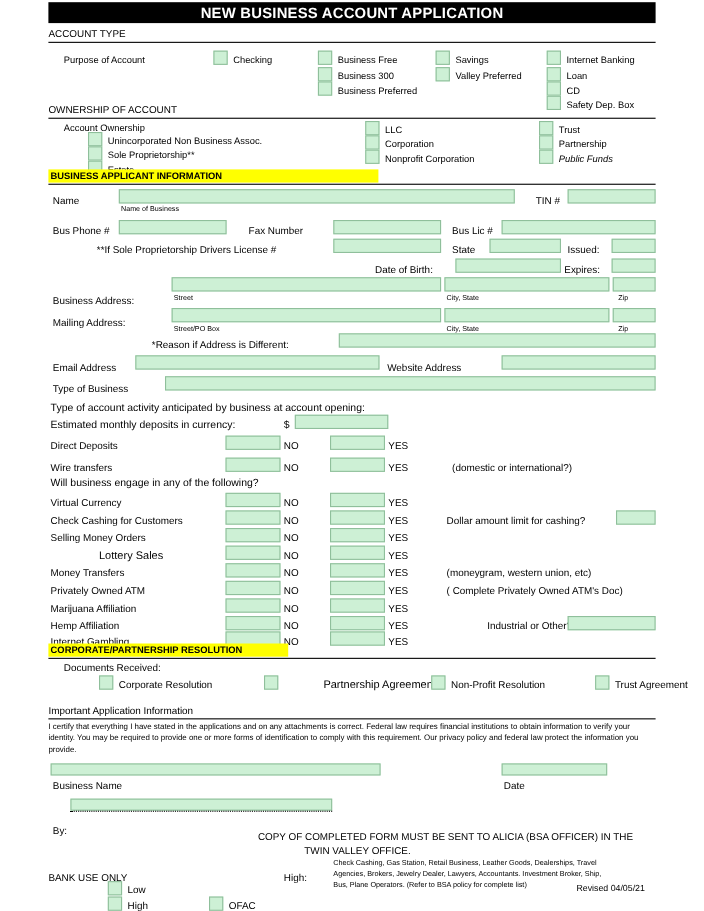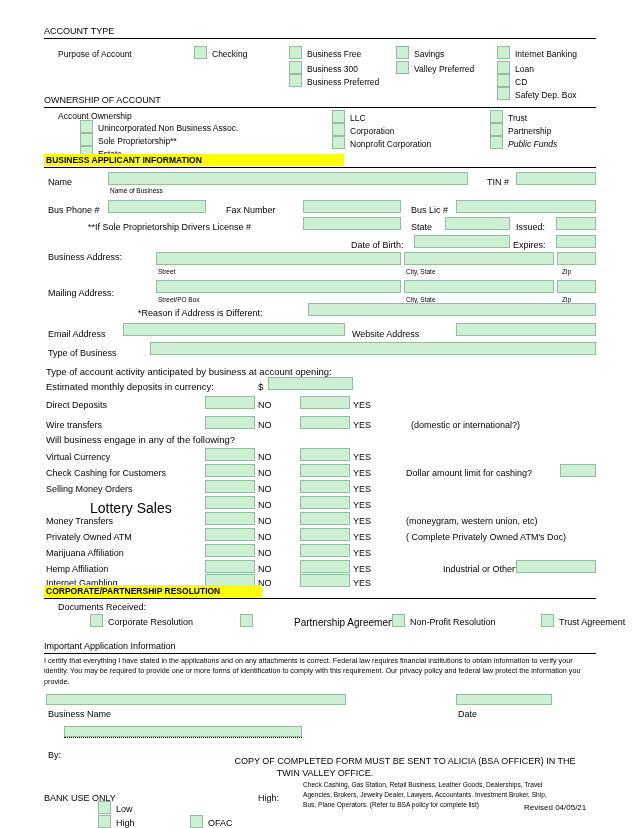--- a/index.html
+++ b/index.html
@@ -81,20 +81,21 @@
     font-size: 7.2px;
     line-height: 1.45;
   }
   .center { text-align: center; }
 </style>
 </head>
 <body>
 
 <div class="page">
 
+  <div class="title-bar">NEW BUSINESS ACCOUNT APPLICATION</div>
 
   <div class="sec-hd" style="left:44px; top:26px;">ACCOUNT TYPE</div>
   <div class="rule" style="left:44px; top:38px; width:552px;"></div>
 
   <div class="lbl" style="left:58px; top:49px;">Purpose of Account</div>
 
   <div class="cb" style="left:194px; top:46px;"></div>
   <div class="lbl" style="left:212px; top:49px;">Checking</div>
 
   <div class="cb" style="left:289px; top:46px;"></div>
@@ -161,26 +162,26 @@
   <div class="lbl" style="left:411px; top:205px; font-size:9px;">Bus Lic #</div>
   <div class="box" style="left:456px; top:200px; width:140px; height:13px;"></div>
 
   <div class="lbl" style="left:88px; top:222px; font-size:9px;">**If Sole Proprietorship Drivers License #</div>
   <div class="box" style="left:303px; top:217px; width:98px; height:13px;"></div>
   <div class="lbl" style="left:411px; top:222px; font-size:9px;">State</div>
   <div class="box" style="left:445px; top:217px; width:65px; height:13px;"></div>
   <div class="lbl" style="left:516px; top:222px; font-size:9px;">Issued:</div>
   <div class="box" style="left:556px; top:217px; width:40px; height:13px;"></div>
 
-  <div class="lbl" style="left:351px; top:240px; font-size:9px;">Date of Birth:</div>
+  <div class="lbl" style="left:341px; top:240px; font-size:9px;">Date of Birth:</div>
   <div class="box" style="left:414px; top:235px; width:96px; height:13px;"></div>
   <div class="lbl" style="left:513px; top:240px; font-size:9px;">Expires:</div>
   <div class="box" style="left:556px; top:235px; width:40px; height:13px;"></div>
 
-  <div class="lbl" style="left:48px; top:252px; font-size:9px;">Business Address:</div>
+  <div class="lbl" style="left:48px; top:268px; font-size:9px;">Business Address:</div>
   <div class="box" style="left:156px; top:252px; width:245px; height:13px;"></div>
   <div class="box" style="left:404px; top:252px; width:150px; height:13px;"></div>
   <div class="box" style="left:557px; top:252px; width:39px; height:13px;"></div>
   <div class="lbl small" style="left:158px; top:268px;">Street</div>
   <div class="lbl small" style="left:406px; top:268px;">City, State</div>
   <div class="lbl small" style="left:562px; top:268px;">Zip</div>
 
   <div class="lbl" style="left:48px; top:288px; font-size:9px;">Mailing Address:</div>
   <div class="box" style="left:156px; top:280px; width:245px; height:13px;"></div>
   <div class="box" style="left:404px; top:280px; width:150px; height:13px;"></div>
@@ -233,21 +234,21 @@
   <div class="lbl" style="left:353px; top:468px; font-size:9px;">YES</div>
   <div class="lbl" style="left:406px; top:468px; font-size:9px;">Dollar amount limit for cashing?</div>
   <div class="box" style="left:560px; top:464px; width:36px; height:13px;"></div>
 
   <div class="lbl" style="left:46px; top:484px; font-size:9px;">Selling Money Orders</div>
   <div class="box" style="left:205px; top:480px; width:50px; height:13px;"></div>
   <div class="lbl" style="left:258px; top:484px; font-size:9px;">NO</div>
   <div class="box" style="left:300px; top:480px; width:50px; height:13px;"></div>
   <div class="lbl" style="left:353px; top:484px; font-size:9px;">YES</div>
 
-  <div class="lbl" style="left:46px; top:500px; font-size:14px;padding-left:44px;">Lottery Sales</div>
+  <div class="lbl" style="left:46px; top:500px; font-size:10px;padding-left:44px;">Lottery Sales</div>
   <div class="box" style="left:205px; top:496px; width:50px; height:13px;"></div>
   <div class="lbl" style="left:258px; top:500px; font-size:9px;">NO</div>
   <div class="box" style="left:300px; top:496px; width:50px; height:13px;"></div>
   <div class="lbl" style="left:353px; top:500px; font-size:9px;">YES</div>
 
   <div class="lbl" style="left:46px; top:516px; font-size:9px;">Money Transfers</div>
   <div class="box" style="left:205px; top:512px; width:50px; height:13px;"></div>
   <div class="lbl" style="left:258px; top:516px; font-size:9px;">NO</div>
   <div class="box" style="left:300px; top:512px; width:50px; height:13px;"></div>
   <div class="lbl" style="left:353px; top:516px; font-size:9px;">YES</div>

